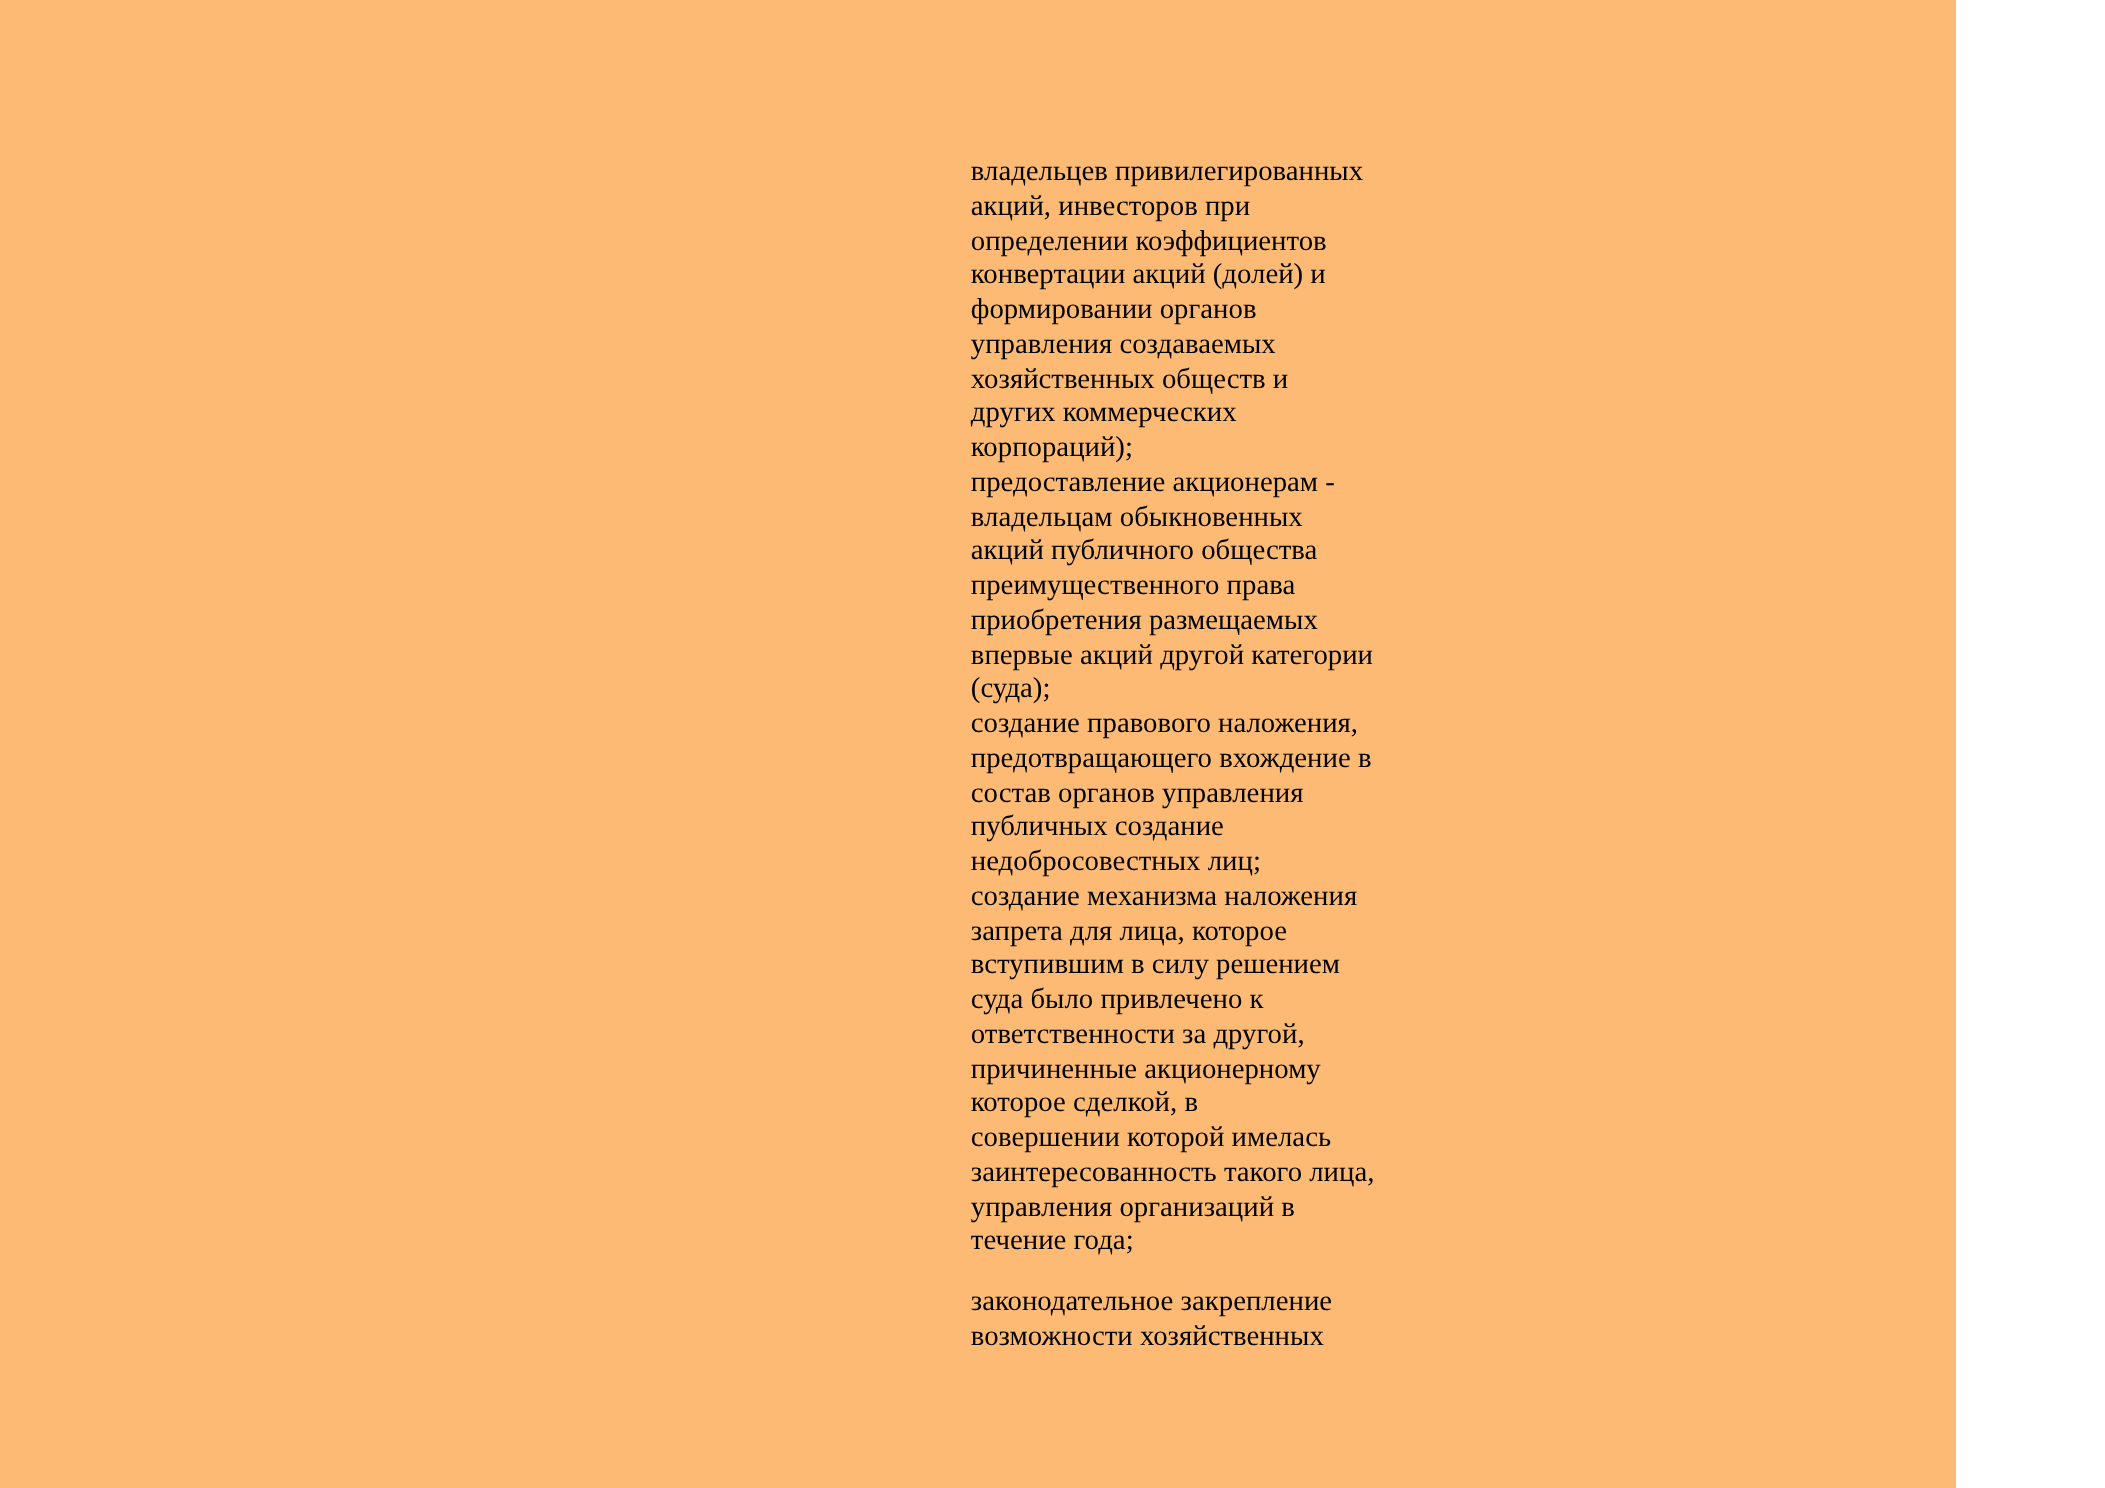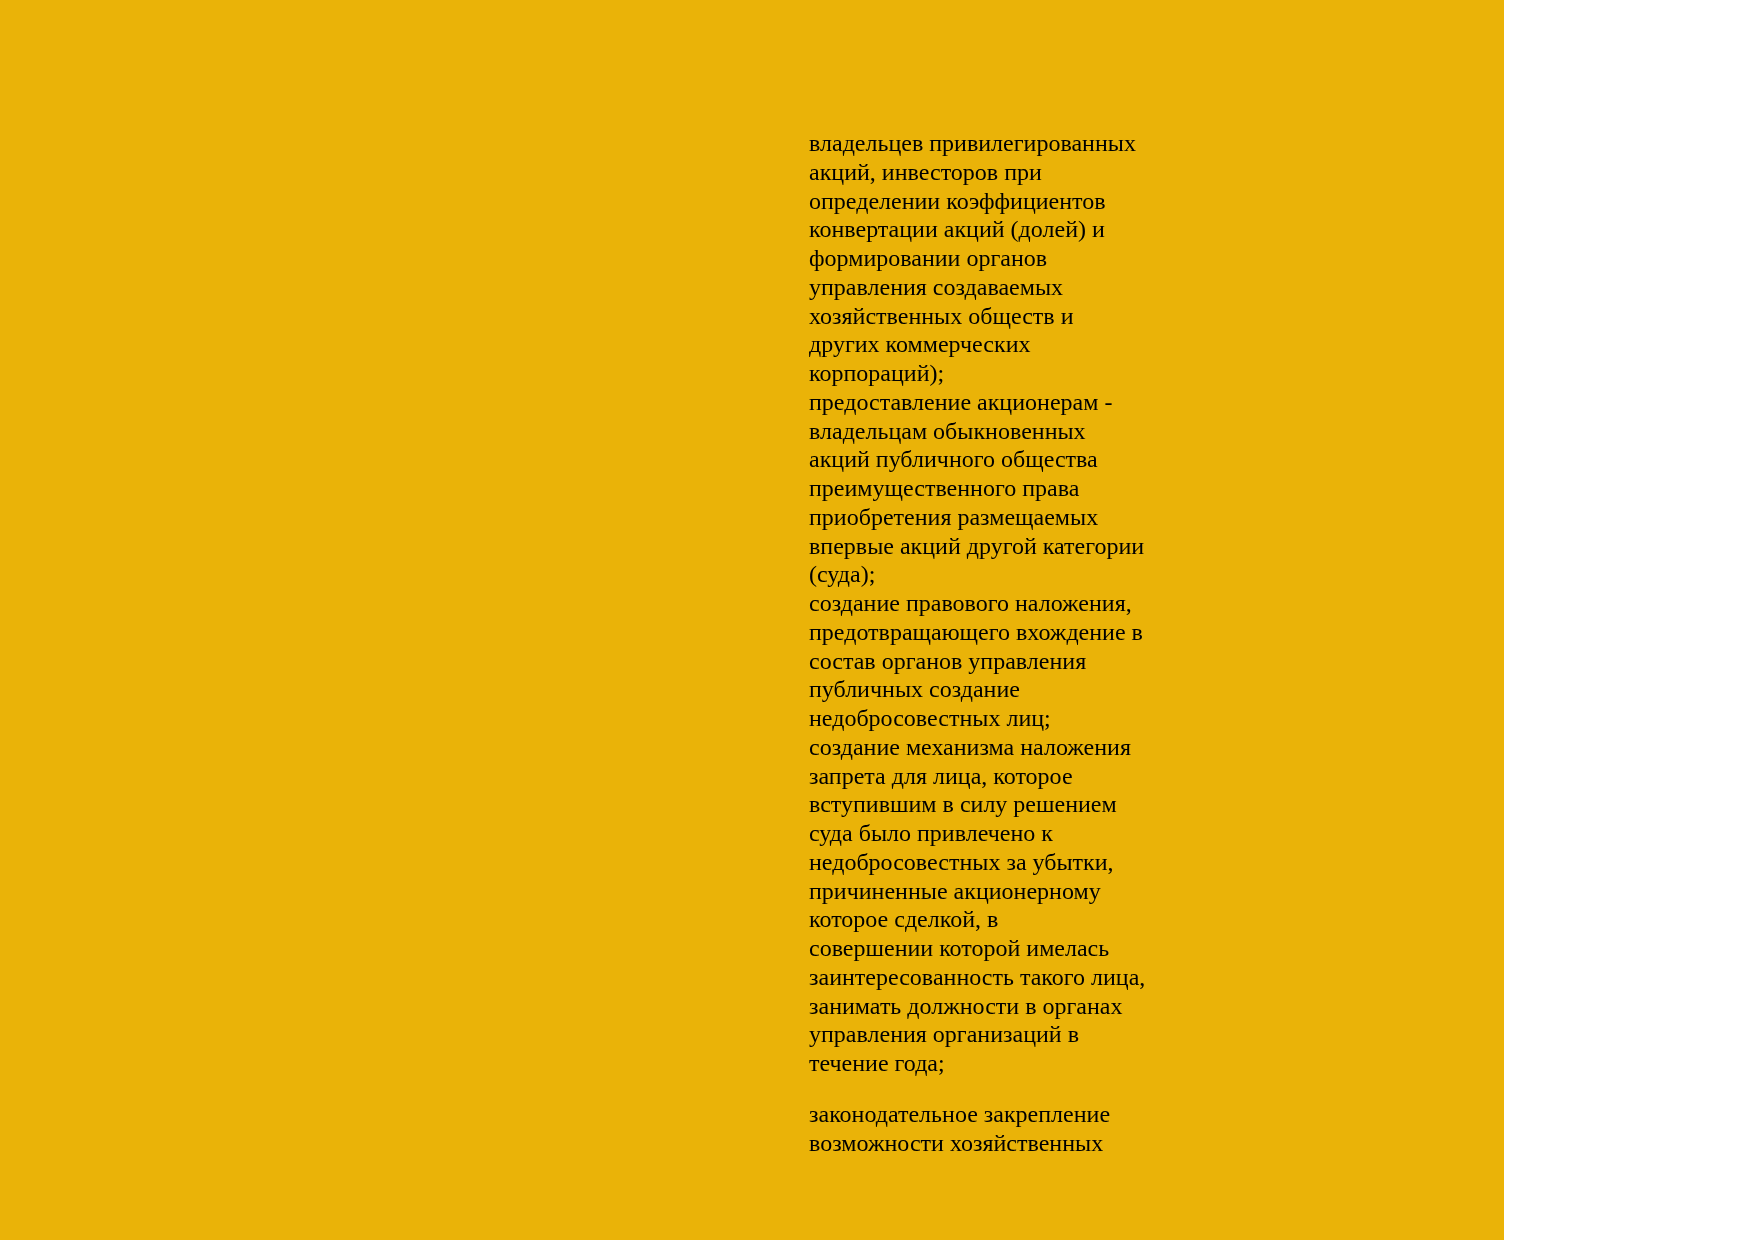--- a/index.html
+++ b/index.html
@@ -10,23 +10,23 @@
     body {
       width: 1754px;
       height: 1240px;
       position: relative;
       overflow: hidden;
     }
     .page {
       position: absolute;
       left: 0;
       top: 0;
-      width: 1504px;
+      width: 1630px;
       height: 1240px;
-      background: #eab308;
+      background: #fdba74;
     }
     .text-column {
       position: absolute;
       left: 809px;
       top: 129px;
       width: 380px;
       font-family: "Liberation Serif", "DejaVu Serif", serif;
       font-size: 24px;
       line-height: 28.75px;
       color: #000000;
@@ -67,26 +67,25 @@
       <span class="line">(суда);</span>
       <span class="line">создание правового наложения,</span>
       <span class="line">предотвращающего вхождение в</span>
       <span class="line">состав органов управления</span>
       <span class="line">публичных создание</span>
       <span class="line">недобросовестных лиц;</span>
       <span class="line">создание механизма наложения</span>
       <span class="line">запрета для лица, которое</span>
       <span class="line">вступившим в силу решением</span>
       <span class="line">суда было привлечено к</span>
-      <span class="line">недобросовестных за убытки,</span>
+      <span class="line">ответственности за другой,</span>
       <span class="line">причиненные акционерному</span>
       <span class="line">которое сделкой, в</span>
       <span class="line">совершении которой имелась</span>
       <span class="line">заинтересованность такого лица,</span>
-      <span class="line">занимать должности в органах</span>
       <span class="line">управления организаций в</span>
       <span class="line">течение года;</span>
     </p>
     <p class="para gap-before">
       <span class="line">законодательное закрепление</span>
       <span class="line">возможности хозяйственных</span>
     </p>
   </div>
 </div>
 

